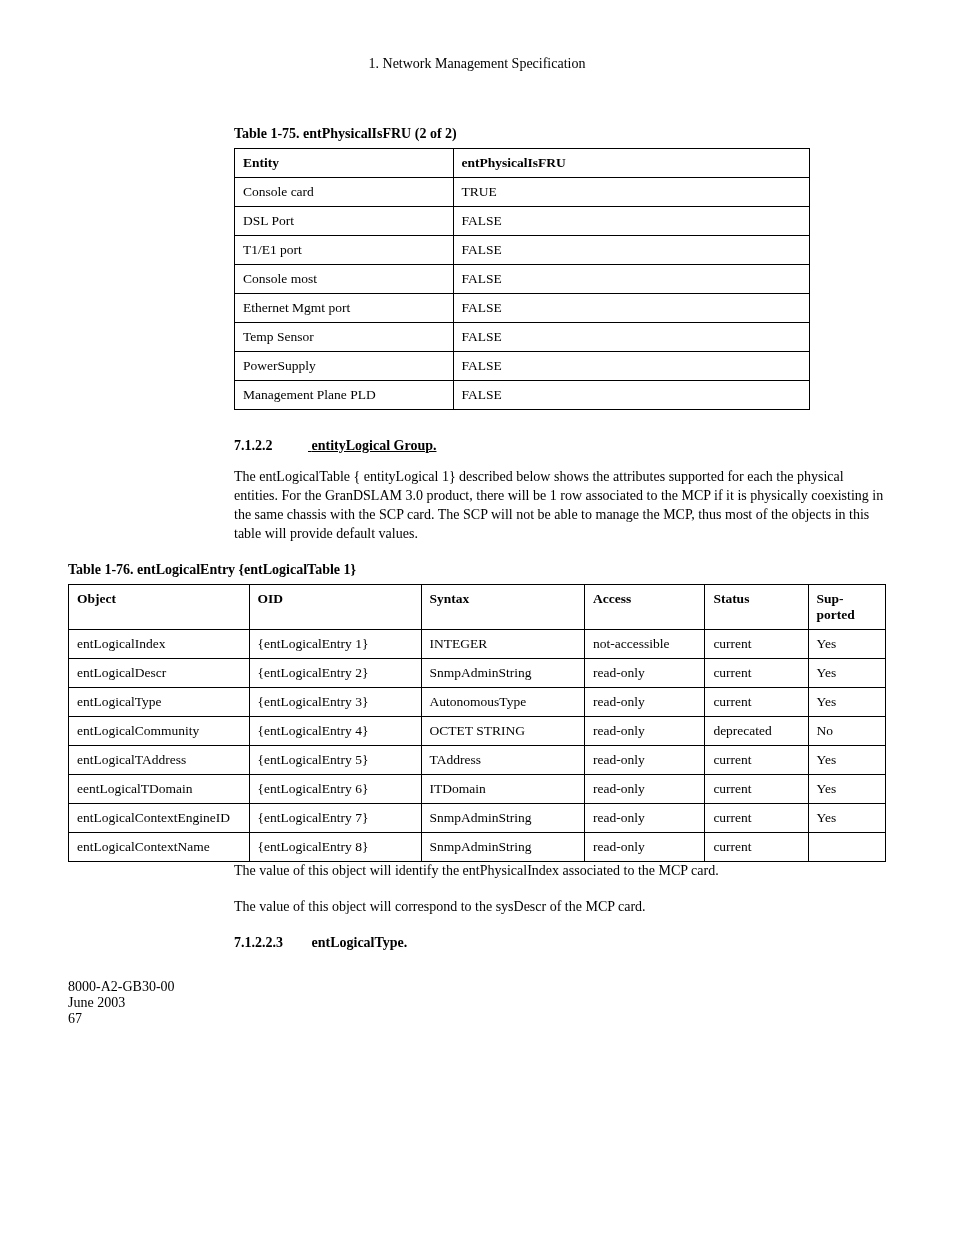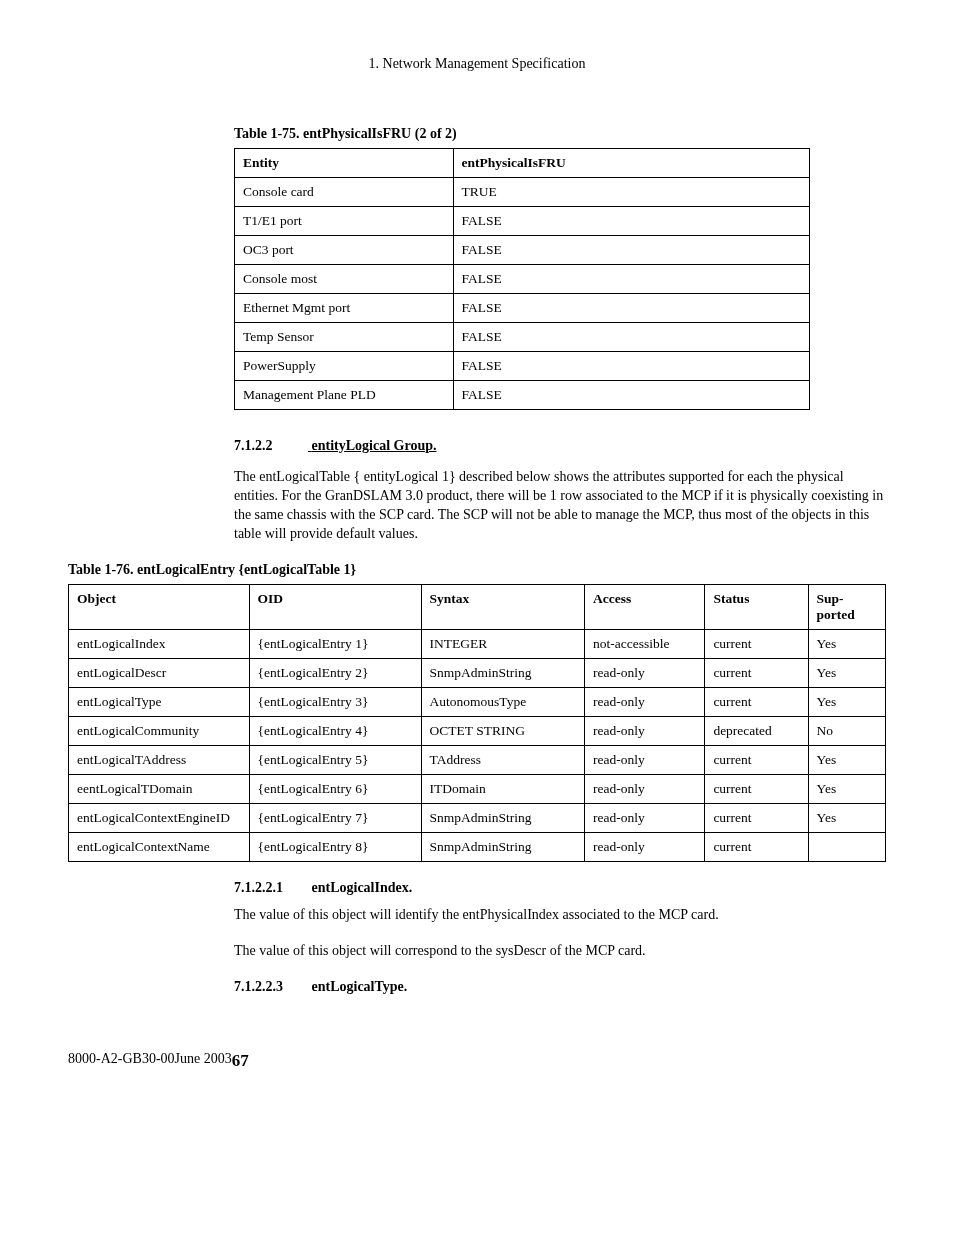--- a/index.html
+++ b/index.html
@@ -64,25 +64,26 @@
     margin-top: 18px;
     margin-bottom: 10px;
   }
   .sub-number {
     display: inline-block;
     width: 74px;
   }
   .footer {
     display: flex;
     font-size: 14px;
-    margin-top: 56px;
+    margin-top: 28px;
+    flex-direction: column;
   }
   .footer .page-num {
-    font-weight: bold;
-    font-size: 17px;
+    font-weight: normal;
+    font-size: 14px;
   }
   .t175 {
     width: 576px;
     margin-left: 166px;
   }
   .t175 th:first-child, .t175 td:first-child { width: 38%; }
   .t176 col.c1 { width: 21%; }
   .t176 col.c2 { width: 20%; }
   .t176 col.c3 { width: 19%; }
   .t176 col.c4 { width: 14%; }
@@ -103,25 +104,25 @@
       <th>Entity</th>
       <th>entPhysicalIsFRU</th>
     </tr>
   </thead>
   <tbody id="t175-body">
       <tr>
         <td>Console card</td>
         <td>TRUE</td>
       </tr>
       <tr>
+        <td>DSL Port</td>
+        <td>FALSE</td>
+      </tr>
+      <tr>
         <td>T1/E1 port</td>
-        <td>FALSE</td>
-      </tr>
-      <tr>
-        <td>OC3 port</td>
         <td>FALSE</td>
       </tr>
       <tr>
         <td>Console most</td>
         <td>FALSE</td>
       </tr>
       <tr>
         <td>Ethernet Mgmt port</td>
         <td>FALSE</td>
       </tr>
@@ -232,24 +233,20 @@
           <td>SnmpAdminString</td>
           <td>read-only</td>
           <td>current</td>
           <td></td>
         </tr>
       </tbody>
   </table>
 </div>
 
 <div class="indent-block">
-  <div class="sub-heading">
-    <span class="sub-number">7.1.2.2.1</span>
-    <span>entLogicalIndex.</span>
-  </div>
   <div class="body-text">The value of this object will identify the entPhysicalIndex associated to the MCP card.</div>
 
   <div class="body-text">The value of this object will correspond to the sysDescr of the MCP card.</div>
 
   <div class="sub-heading">
     <span class="sub-number">7.1.2.2.3</span>
     <span>entLogicalType.</span>
   </div>
 </div>
 

